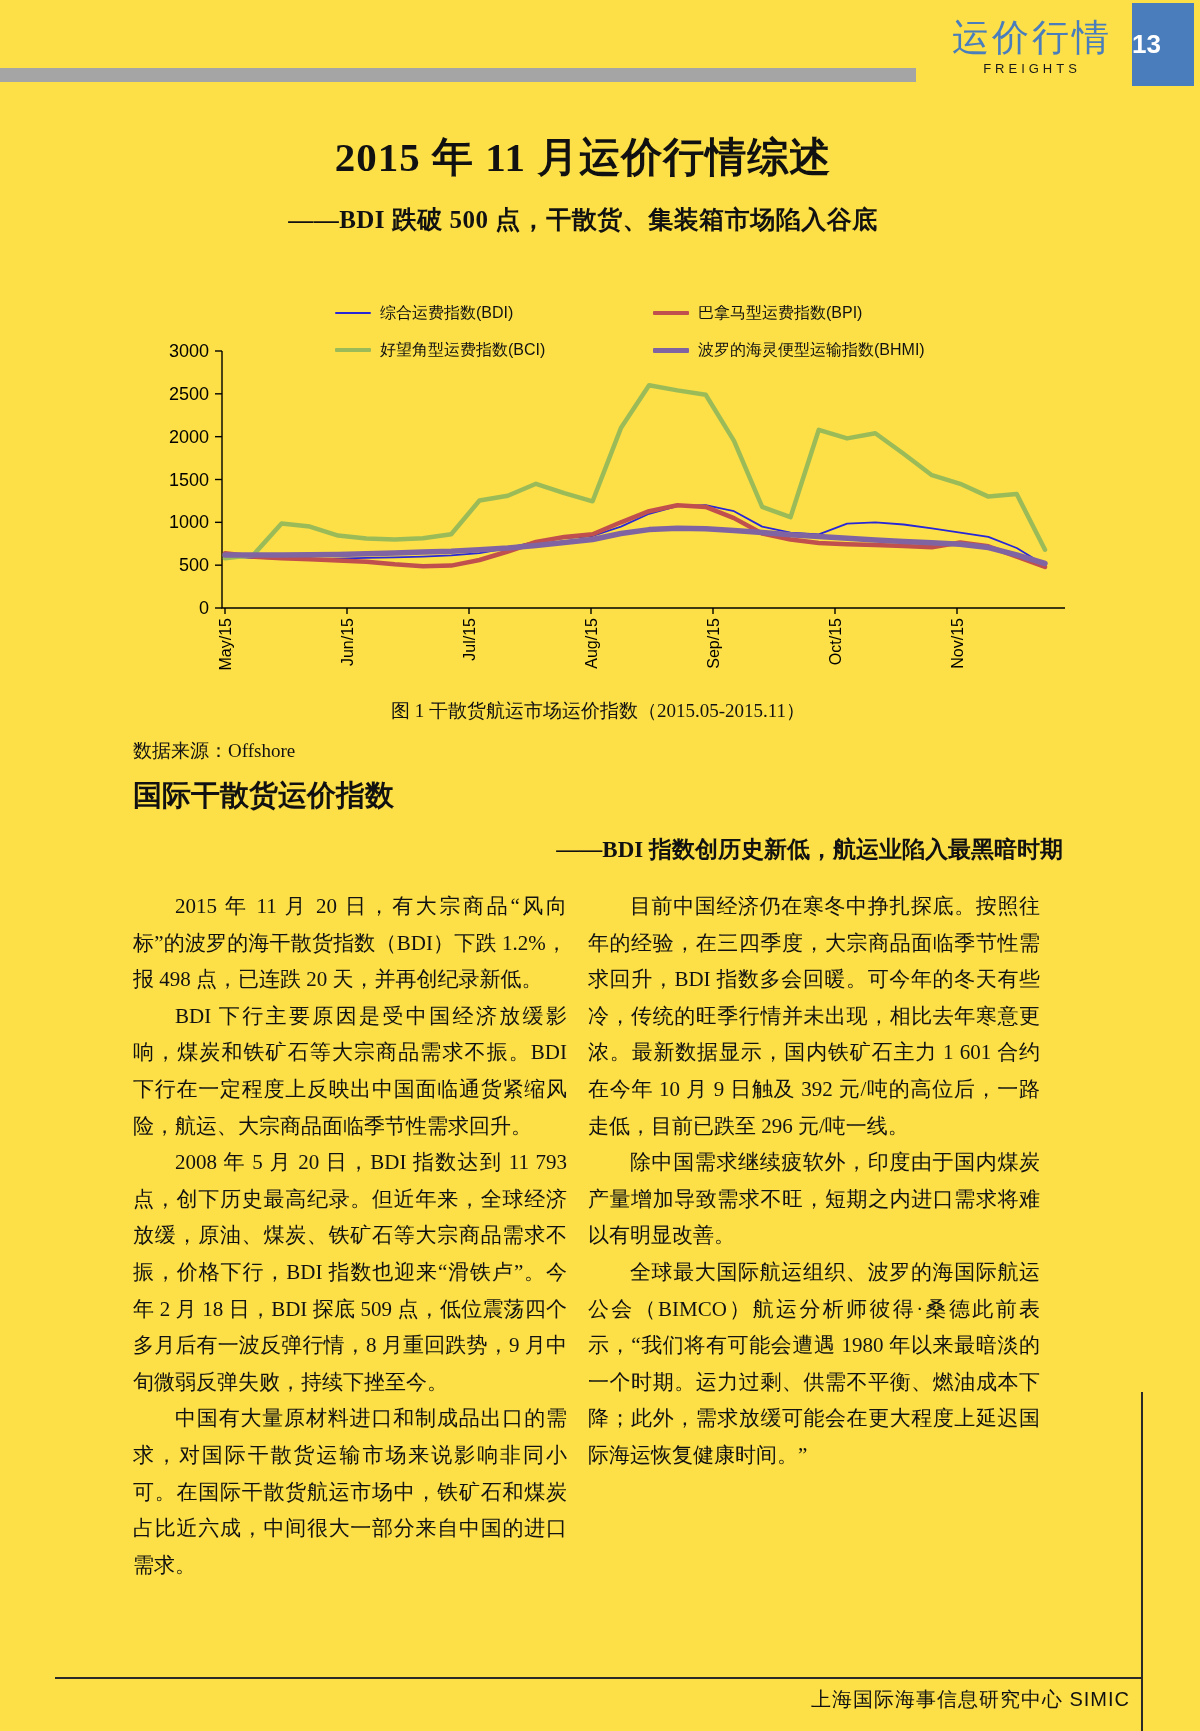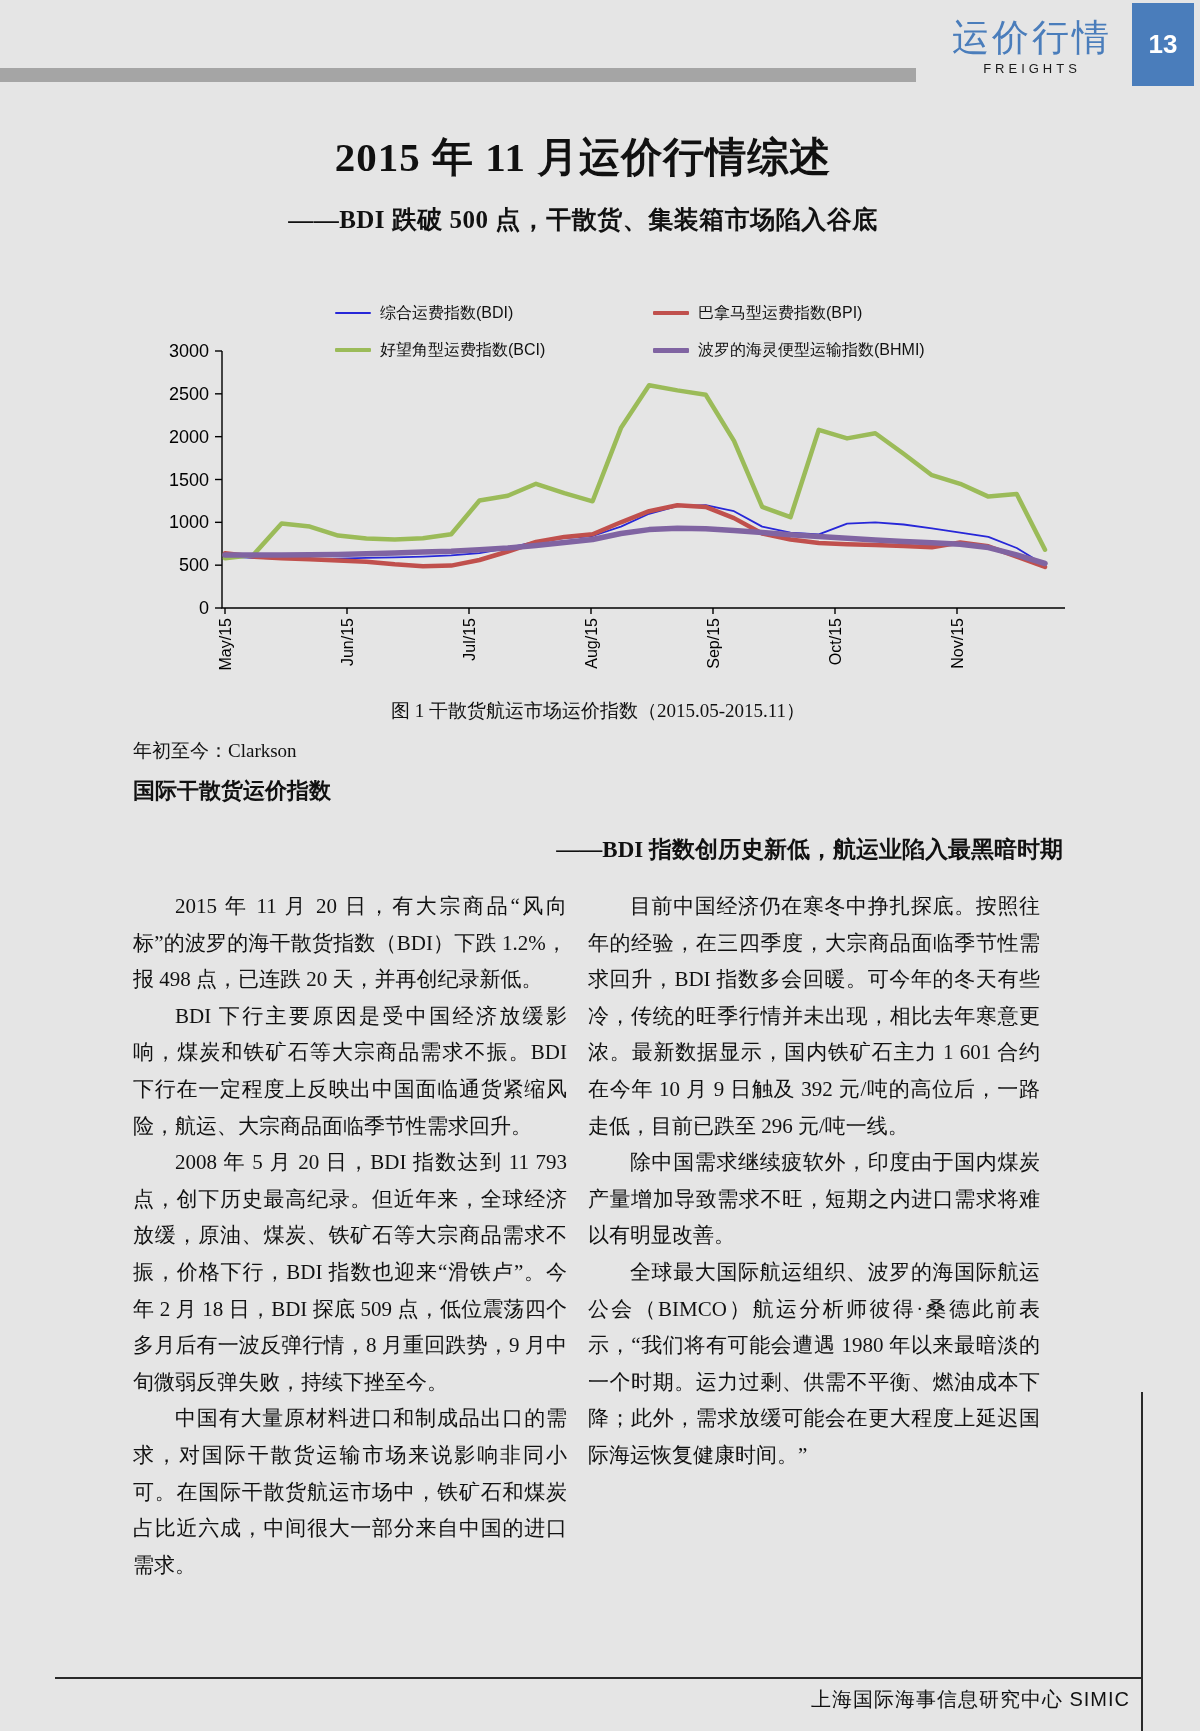--- a/index.html
+++ b/index.html
@@ -1,43 +1,43 @@
 <!DOCTYPE html>
 <html><head>
 <meta charset="utf-8">
 <style>
   html,body{margin:0;padding:0;background:#888;}
-  .page{position:relative;width:1200px;height:1731px;background:#e5e5e5;overflow:hidden;
+  .page{position:relative;width:1200px;height:1731px;background:#fde047;overflow:hidden;
         font-family:"Liberation Serif","DejaVu Serif",serif;color:#111;}
   
   .gray-bar{position:absolute;left:0;top:68px;width:916px;height:14px;background:#a5a5a5;}
   .hdr{position:absolute;top:18px;right:88px;text-align:center;}
   .hdr-cn{font-family:"Liberation Sans","DejaVu Sans",sans-serif;font-size:37px;line-height:40px;
           color:#4a7dbb;letter-spacing:3px;font-weight:400;}
   .hdr-en{font-family:"Liberation Sans","DejaVu Sans",sans-serif;font-size:13px;letter-spacing:4px;
           color:#1a1a1a;margin-top:3px;}
   .page-box{position:absolute;left:1132px;top:3px;width:62px;height:83px;background:#4a7dbb;
-            display:flex;align-items:center;justify-content:center;}
+            display:flex;align-items:center;}
   .page-num{color:#fff;font-family:"Liberation Sans","DejaVu Sans",sans-serif;font-size:26px;font-weight:bold;}
   
   .title-wrap{position:absolute;left:118px;top:130px;width:930px;}
   .main-title{text-align:center;font-size:41px;font-weight:bold;letter-spacing:1px;}
   .sub-title{text-align:center;font-size:25px;font-weight:bold;margin-top:18px;letter-spacing:0.5px;}
   
   .chart-wrap{position:absolute;left:130px;top:296px;width:940px;height:380px;}
   #chart-svg{position:absolute;left:0;top:0;font-family:"Liberation Sans","DejaVu Sans",sans-serif;}
   .legend{position:absolute;left:335px;top:303px;display:grid;grid-template-columns:318px auto;
           grid-row-gap:17px;z-index:3;}
   .legend-item{display:flex;align-items:center;gap:9px;height:20px;}
   .legend-swatch{display:inline-block;width:36px;border-radius:1px;}
   .legend-label{font-family:"Liberation Sans","DejaVu Sans",sans-serif;font-size:16px;color:#111;}
   
   .fig-caption{position:absolute;left:133px;top:698px;width:930px;text-align:center;font-size:19px;}
   .data-source{position:absolute;left:133px;top:738px;font-size:19px;}
-  .sec-heading{position:absolute;left:133px;top:776px;font-size:22px;font-weight:bold;
+  .sec-heading{position:absolute;left:133px;top:776px;font-size:29px;font-weight:bold;
                font-family:"Liberation Sans","DejaVu Sans",sans-serif;}
   .sec-subheading{position:absolute;left:133px;top:834px;width:930px;text-align:right;
                   font-size:23px;font-weight:bold;}
   
   .bodycol{position:absolute;top:888px;font-size:21px;line-height:36.6px;text-align:justify;}
   .col-left{left:133px;width:434px;}
   .col-right{left:588px;width:452px;}
   .bodycol p{margin:0;text-indent:2em;font-family:Liberation Serif, serif;}
   
   .footer-rule{position:absolute;left:55px;top:1677px;width:1086px;height:2px;background:#2a2a2a;}
@@ -116,21 +116,21 @@
         <span class="legend-swatch" style="background: rgb(155, 187, 89); height: 4px;"></span>
         <span class="legend-label">好望角型运费指数(BCI)</span>
       </div>
       <div class="legend-item">
         <span class="legend-swatch" style="background: rgb(128, 100, 162); height: 5px;"></span>
         <span class="legend-label">波罗的海灵便型运输指数(BHMI)</span>
       </div>
     </div>
 
   <div class="fig-caption">图 1 干散货航运市场运价指数（2015.05-2015.11）</div>
-  <div class="data-source">年初至今：Clarkson</div>
+  <div class="data-source">数据来源：Offshore</div>
 
   <div class="sec-heading">国际干散货运价指数</div>
   <div class="sec-subheading">——BDI 指数创历史新低，航运业陷入最黑暗时期</div>
 
   <div class="bodycol col-left" id="col-left">
       <p>2015 年 11 月 20 日，有大宗商品“风向标”的波罗的海干散货指数（BDI）下跌 1.2%，报 498 点，已连跌 20 天，并再创纪录新低。</p>
       <p>BDI 下行主要原因是受中国经济放缓影响，煤炭和铁矿石等大宗商品需求不振。BDI 下行在一定程度上反映出中国面临通货紧缩风险，航运、大宗商品面临季节性需求回升。</p>
       <p>2008 年 5 月 20 日，BDI 指数达到 11 793 点，创下历史最高纪录。但近年来，全球经济放缓，原油、煤炭、铁矿石等大宗商品需求不振，价格下行，BDI 指数也迎来“滑铁卢”。今年 2 月 18 日，BDI 探底 509 点，低位震荡四个多月后有一波反弹行情，8 月重回跌势，9 月中旬微弱反弹失败，持续下挫至今。</p>
       <p>中国有大量原材料进口和制成品出口的需求，对国际干散货运输市场来说影响非同小可。在国际干散货航运市场中，铁矿石和煤炭占比近六成，中间很大一部分来自中国的进口需求。</p>
     </div>

